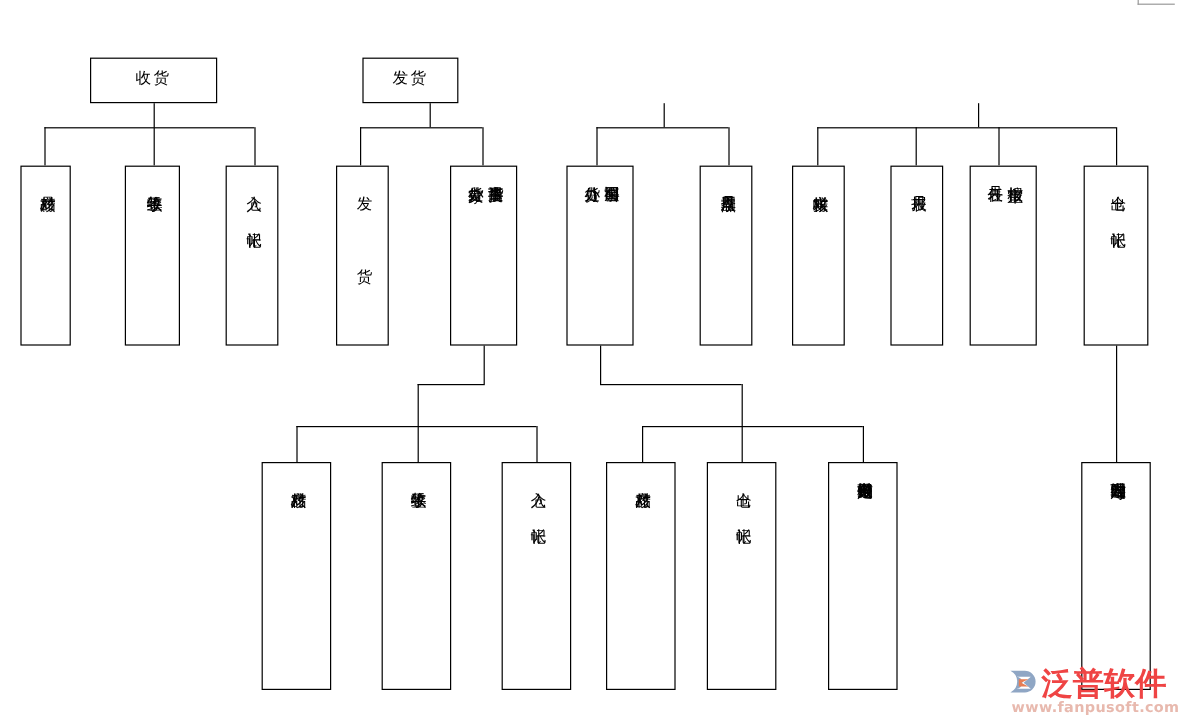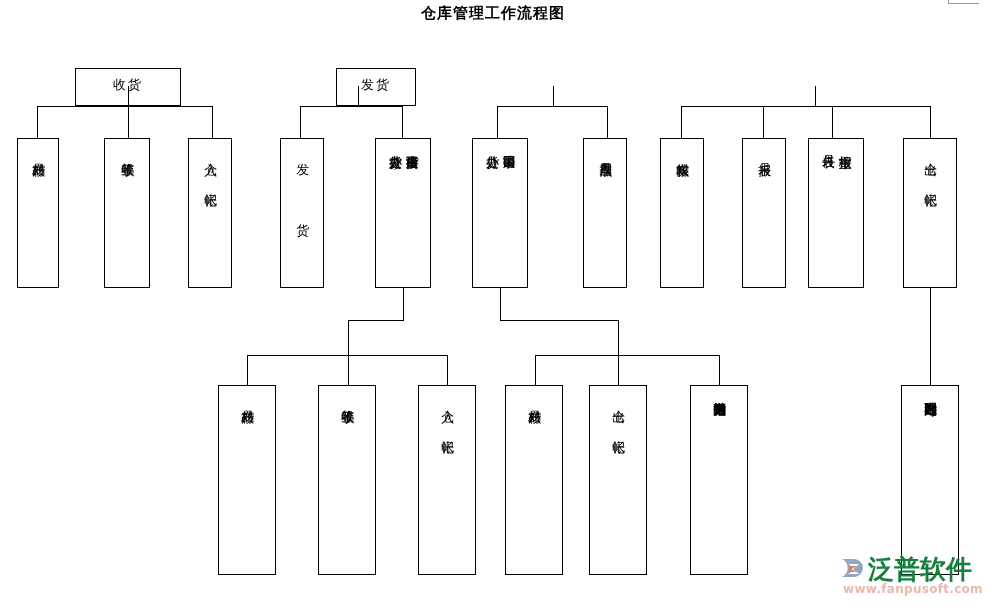--- a/index.html
+++ b/index.html
@@ -37,21 +37,20 @@
     box-sizing: border-box;
   }
   .node-h {
     display: flex;
     align-items: flex-start;
     justify-content: center;
     font-size: 13px;
     color: #000000;
     padding-top: 7px;
     letter-spacing: 2px;
-    margin-top: 20px;
   }
   
   .node-v {
     display: flex;
     flex-direction: row-reverse;
     justify-content: center;
     align-items: flex-start;
     padding-top: 6px;
   }
   .vcol {
@@ -84,21 +83,21 @@
     width: 146px;
     height: 50px;
     pointer-events: none;
   }
   #wm-text {
     position: absolute;
     left: 28px;
     top: 0px;
     font-size: 26px;
     font-weight: bold;
-    color: #15803d;
+    color: #ef4444;
     letter-spacing: 0px;
     white-space: nowrap;
   }
   #wm-url {
     position: absolute;
     left: 3px;
     top: 30px;
     font-size: 12px;
     font-weight: bold;
     color: #e8b9ae;
@@ -128,29 +127,28 @@
     width: 1px;
     height: 4px;
     background: #9a9a9a;
   }
 </style>
 </head>
 <body>
 
 <div id="canvas">
 
-  <div id="chart-title">仓库管理工作流程图</div>
 
   <div id="corner-artifact-h"></div>
   <div id="corner-artifact-v"></div>
 
   <div class="node node-h" style="left:75px; top:48px; width:106px; height:38px;">
     <span>收货</span>
   </div>
-  <div class="node node-h" style="left:336px; top:48px; width:80px; height:38px;">
+  <div class="node node-h" style="left:302px; top:48px; width:80px; height:38px;">
     <span>发货</span>
   </div>
 
   <div class="line-v" style="left:128px; top:86px; height:20px;"></div>
   <div class="line-h" style="left:37px; top:106px; width:175px;"></div>
   <div class="line-v" style="left:37px; top:106px; height:32px;"></div>
   <div class="line-v" style="left:128px; top:106px; height:32px;"></div>
   <div class="line-v" style="left:212px; top:106px; height:32px;"></div>
 
   <div class="line-v" style="left:358px; top:86px; height:20px;"></div>

